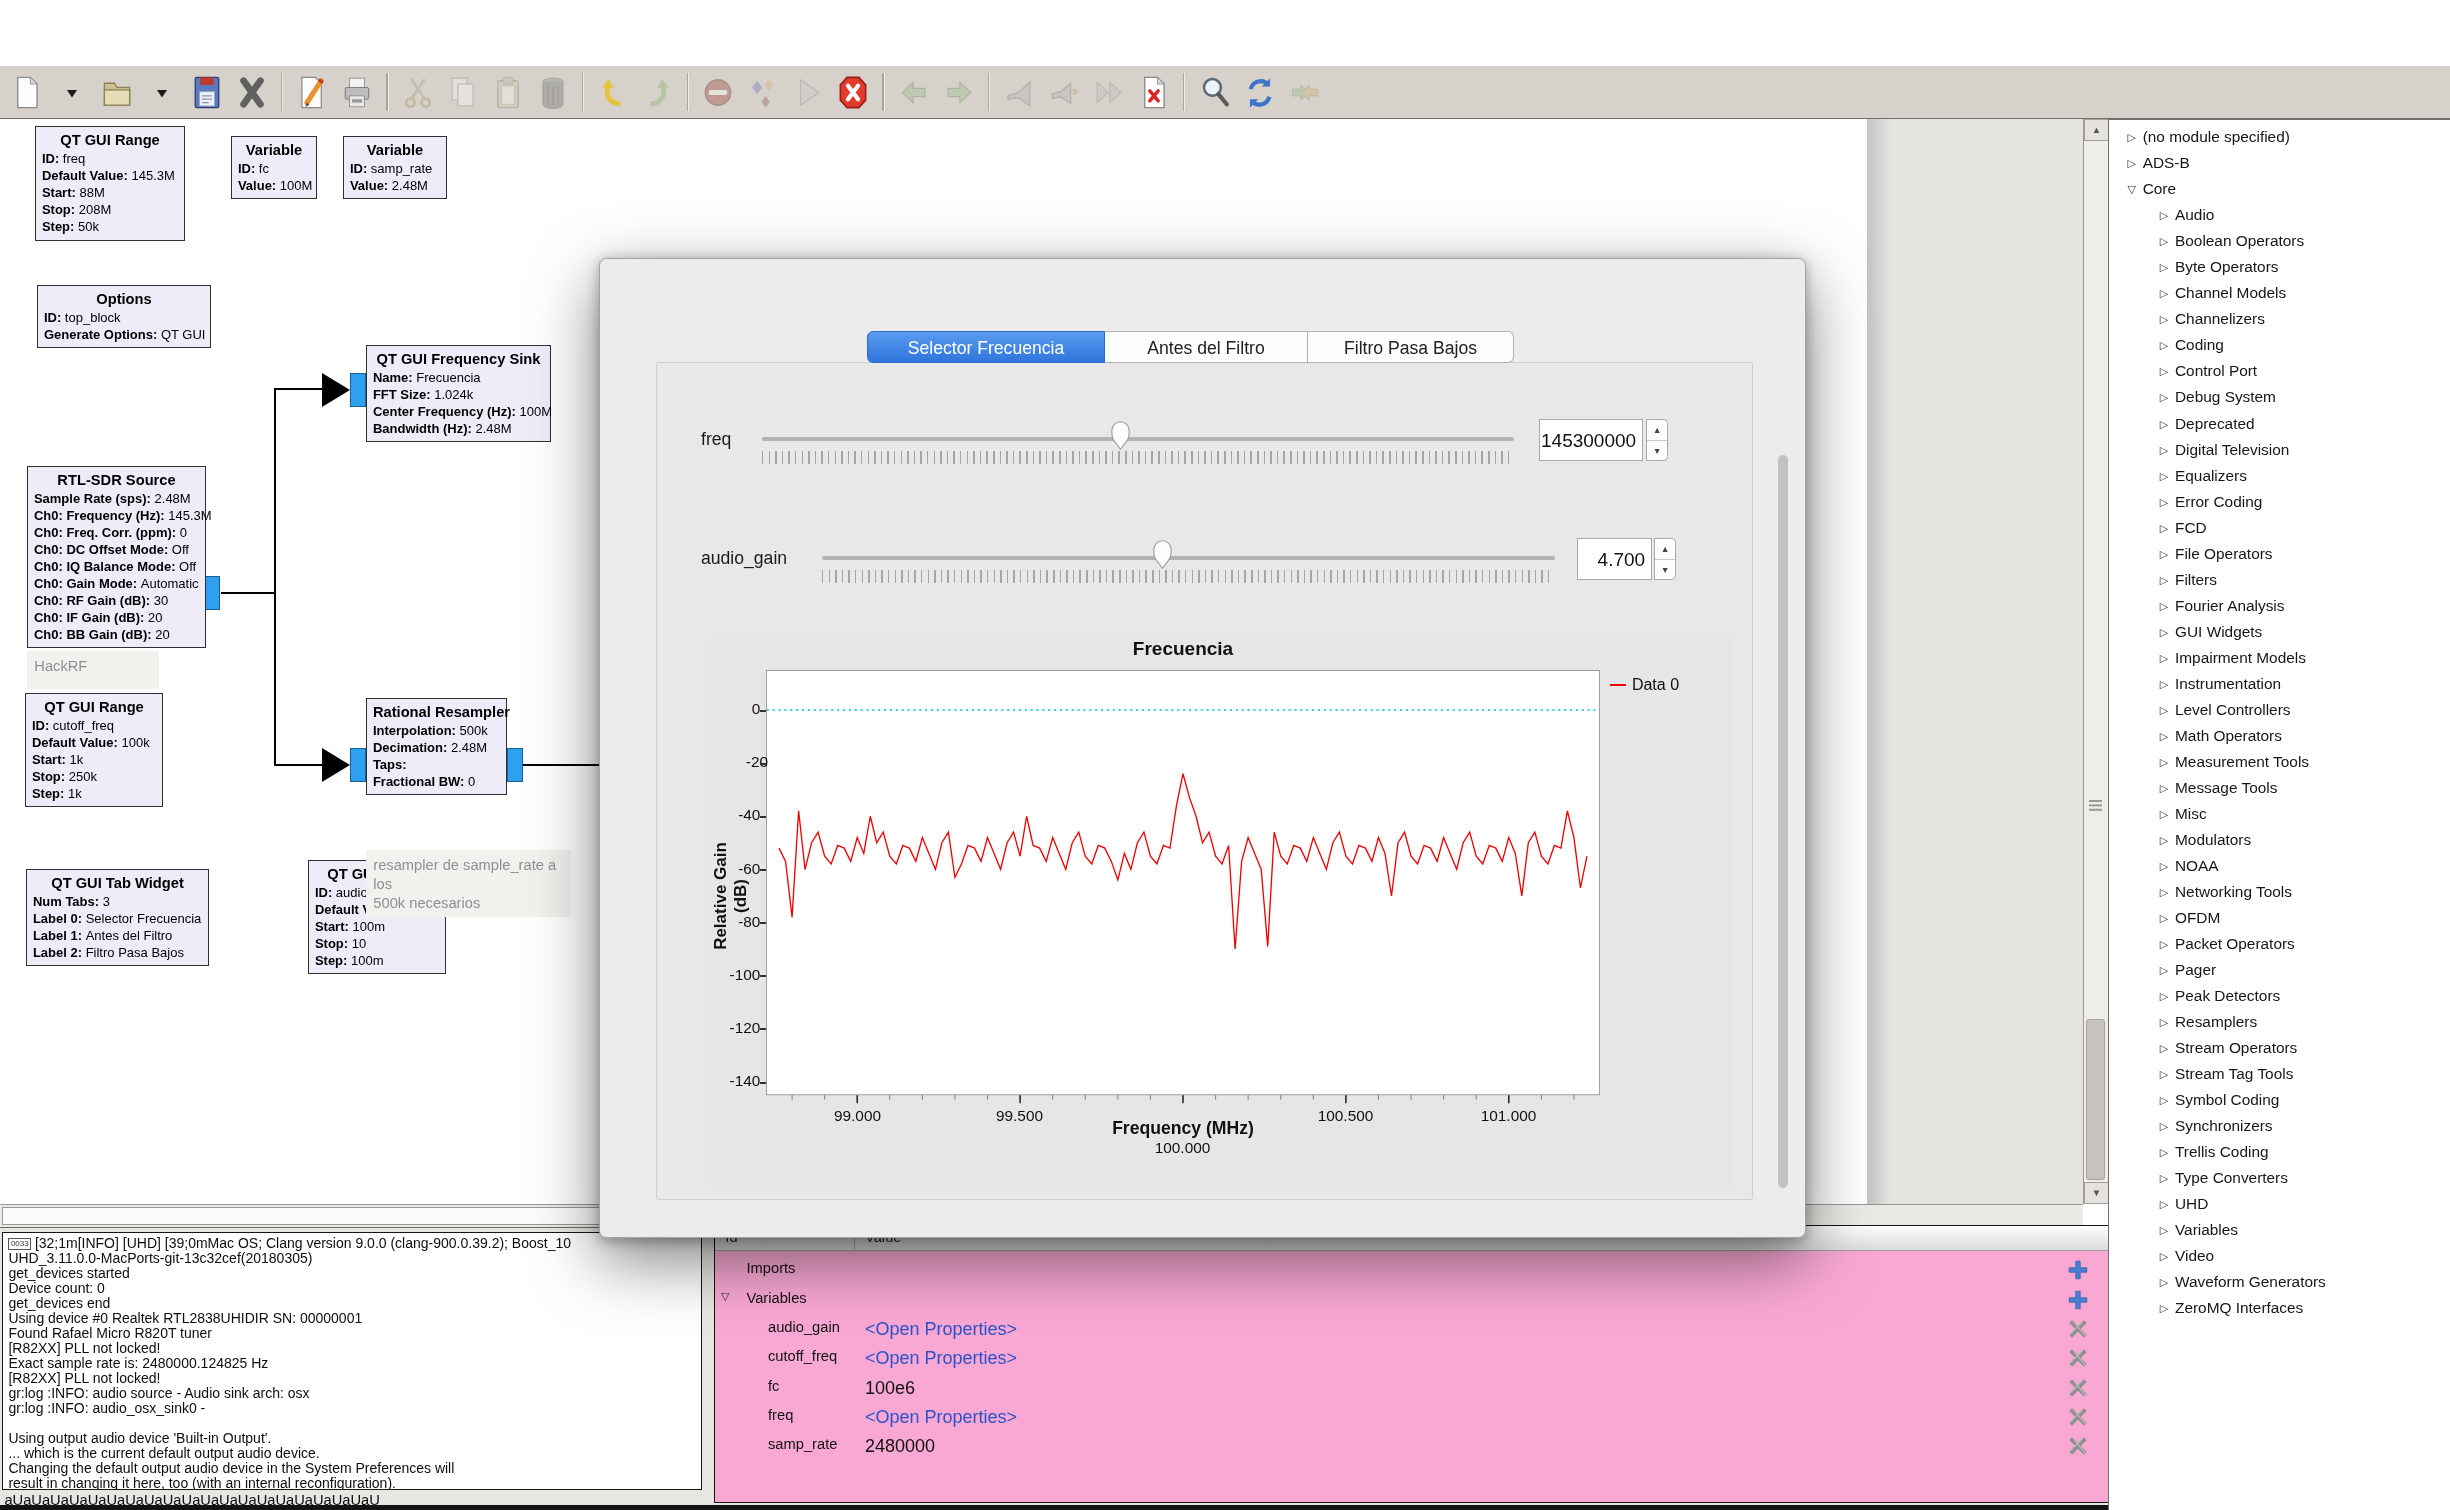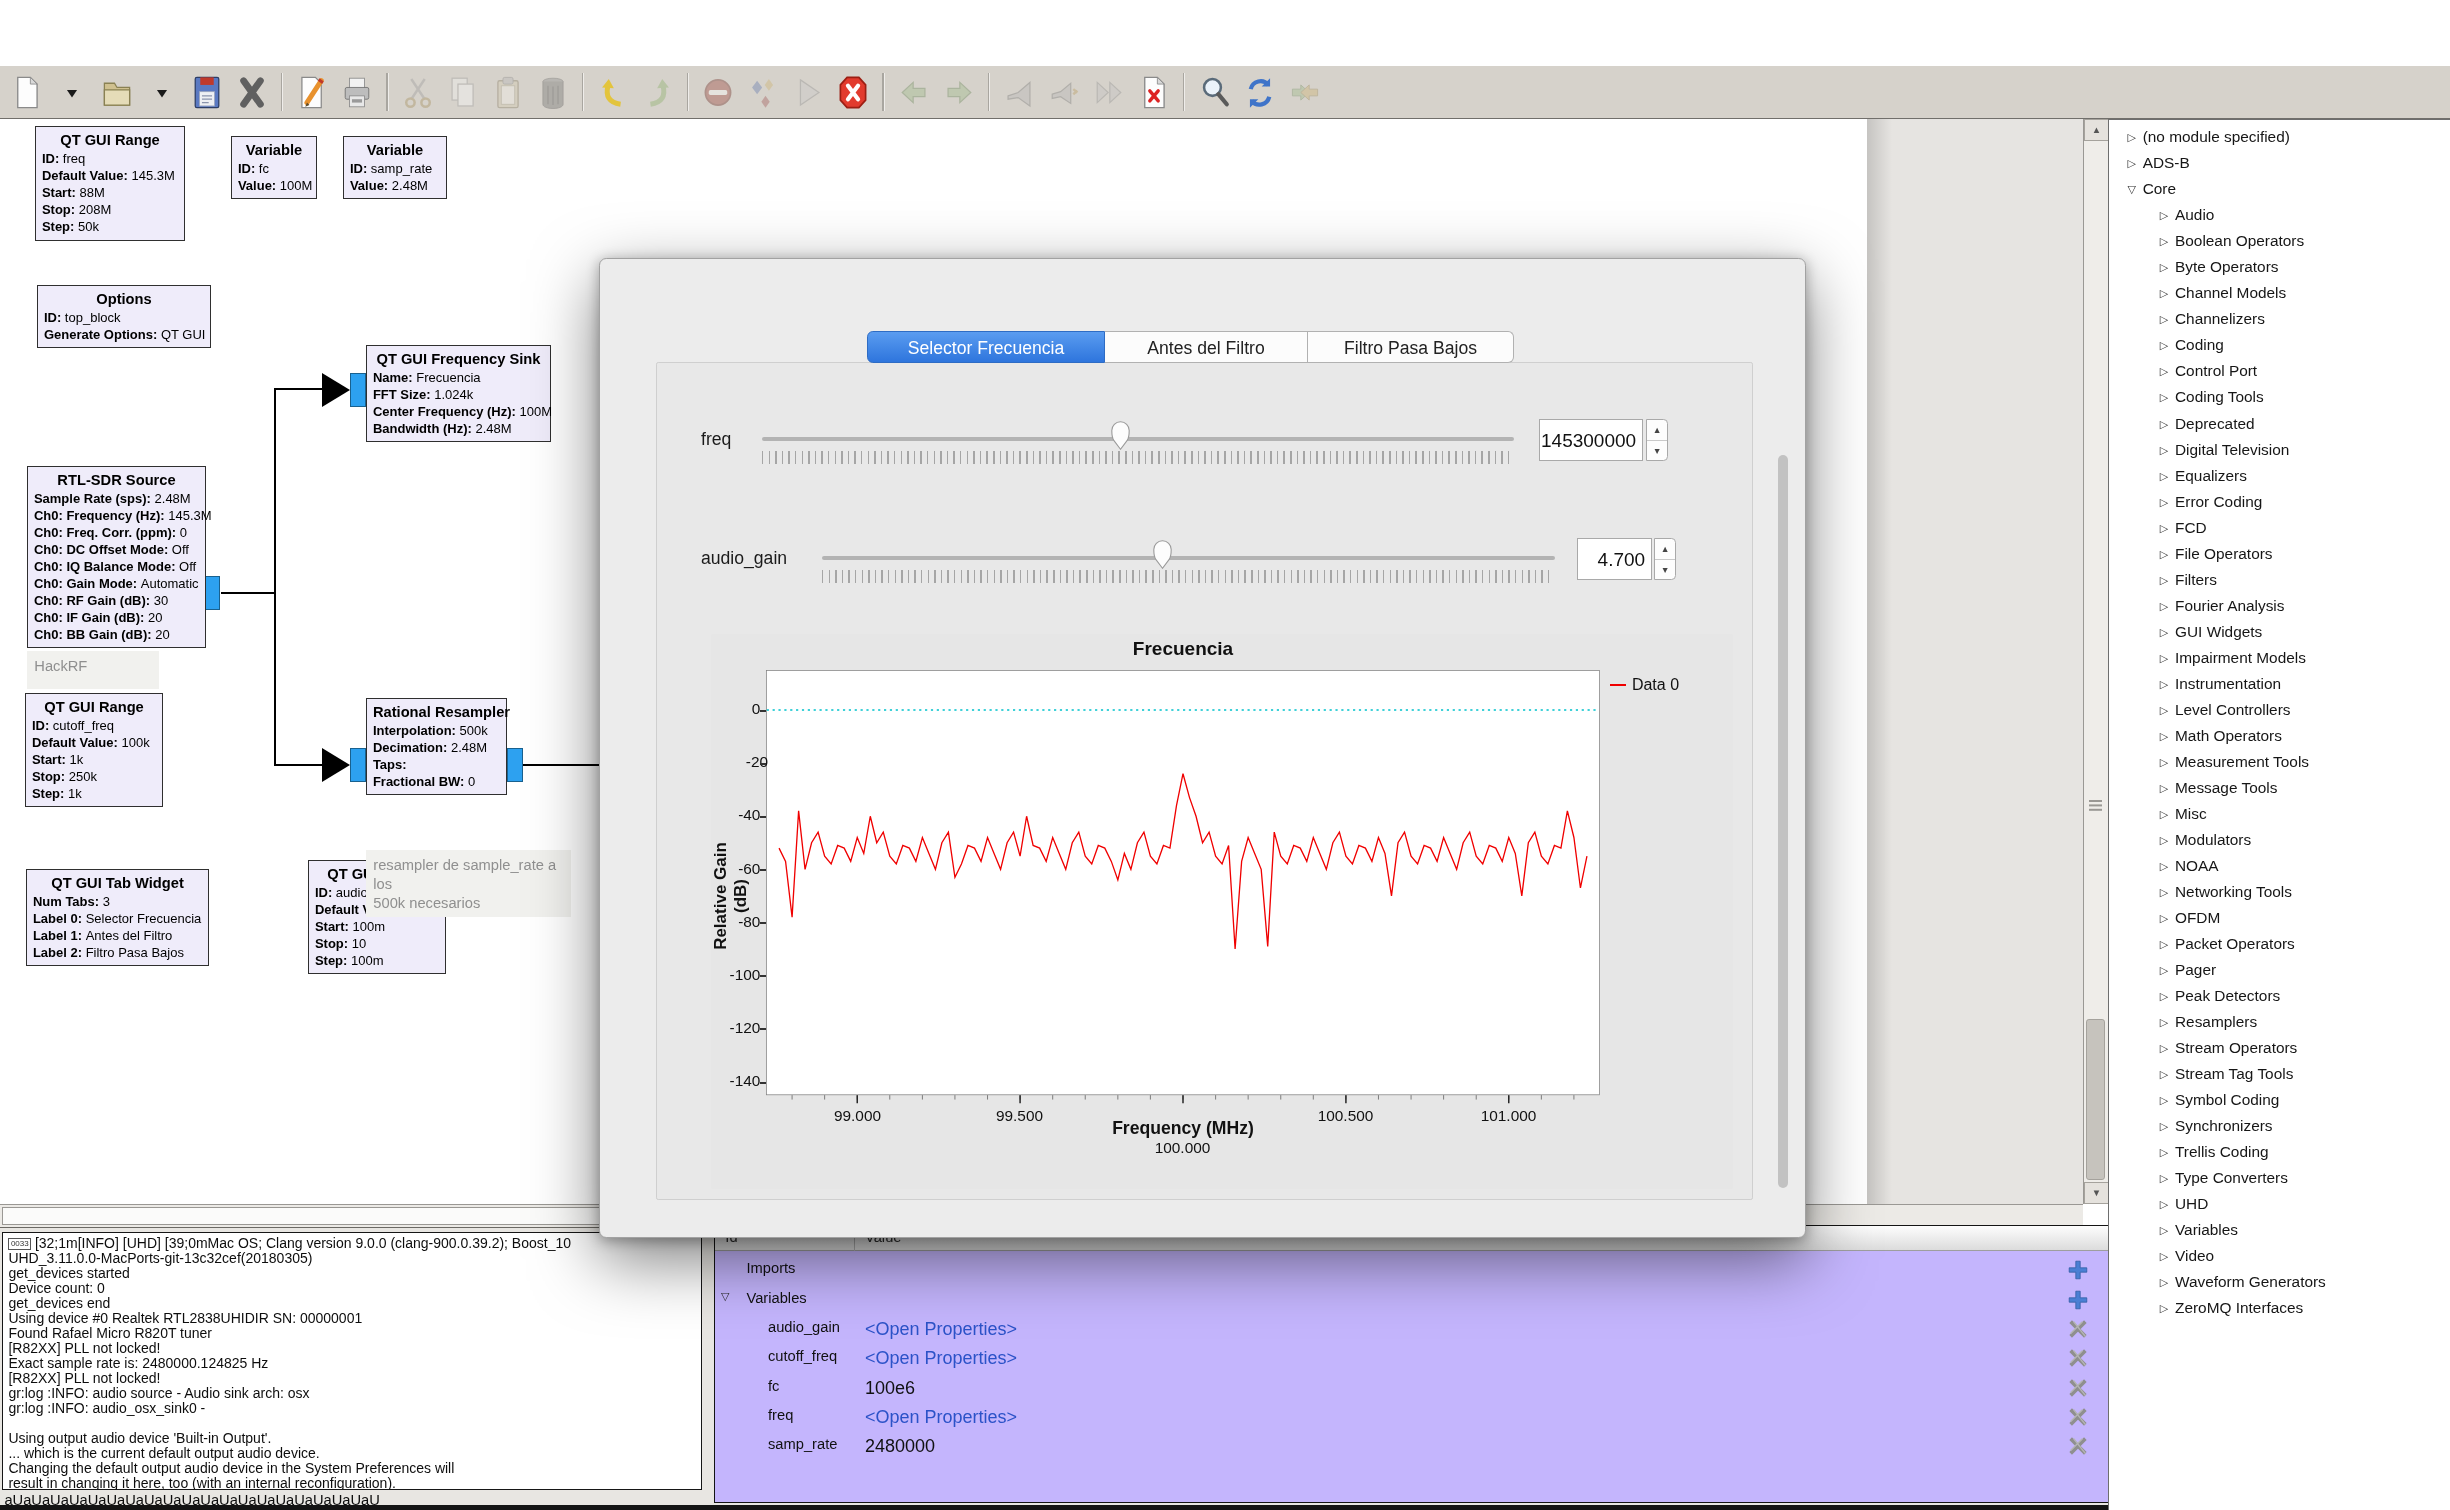--- a/index.html
+++ b/index.html
@@ -53,21 +53,21 @@
   .hthumb{position:absolute;left:2.2px;top:2.2px;width:694px;height:18.3px;background:#fbfbfa;border:0.7px solid #9a9894;}
   
   .bottomback{position:absolute;left:0;top:1228px;width:2110px;height:283px;background:#e8e6e2;}
   .console{position:absolute;left:1.5px;top:1232px;width:700px;height:258px;background:#fff;
     border:1.5px solid #161616;padding:2.9px 5.9px;overflow:hidden;}
   .cline{font-size:14px;line-height:15px;color:#0d0d0d;white-space:nowrap;}
   .escbox{display:inline-block;border:0.7px solid #555;font-size:8px;line-height:9.5px;
     padding:0 1.5px;margin-right:3.7px;vertical-align:1.5px;color:#333;}
   .overflowline{position:absolute;left:4.4px;top:1492px;font-size:14.7px;color:#0d0d0d;white-space:nowrap;}
   .bottomedge{position:absolute;left:0;top:1505px;width:2110px;height:5.9px;background:#141414;}
-  .varpanel{position:absolute;left:714px;top:1225px;width:1396px;height:278px;background:#c4b5fd;border:1.5px solid #141414;}
+  .varpanel{position:absolute;left:714px;top:1225px;width:1396px;height:278px;background:#f9a8d4;border:1.5px solid #141414;}
   .vhead{position:absolute;left:0;top:0;width:100%;height:25px;
     background:linear-gradient(#fdfdfd,#dcdcdc);border-bottom:0.7px solid #9e9e9e;}
   .vhead .hlabel{position:absolute;top:2.9px;font-size:14.7px;color:#2e2e2e;}
   .vcoldiv{position:absolute;left:139px;top:0;width:0.7px;height:25px;background:#b0b0b0;}
   .vrow{position:absolute;left:0;width:100%;height:29px;}
   .vrow .exp{position:absolute;left:5.9px;top:5.1px;font-size:11px;color:#2a2a2a;}
   .vrow .vid{position:absolute;top:5.1px;font-size:14.7px;color:#111;}
   .vrow .vval{position:absolute;left:150px;top:5.1px;font-size:18px;color:#111;}
   .vrow .vval.link{color:#2b52c8;}
   .vrow .vact{position:absolute;left:1352px;top:3.7px;width:22px;height:22px;}
@@ -537,21 +537,21 @@
       <div class="treeitem" style="top: 212px; padding-left: 44px;">
         <span class="tri">▷</span>
         <span class="tlabel">Coding</span>
       </div>
       <div class="treeitem" style="top: 238px; padding-left: 44px;">
         <span class="tri">▷</span>
         <span class="tlabel">Control Port</span>
       </div>
       <div class="treeitem" style="top: 264px; padding-left: 44px;">
         <span class="tri">▷</span>
-        <span class="tlabel">Coding Tools</span>
+        <span class="tlabel">Debug System</span>
       </div>
       <div class="treeitem" style="top: 291px; padding-left: 44px;">
         <span class="tri">▷</span>
         <span class="tlabel">Deprecated</span>
       </div>
       <div class="treeitem" style="top: 317px; padding-left: 44px;">
         <span class="tri">▷</span>
         <span class="tlabel">Digital Television</span>
       </div>
       <div class="treeitem" style="top: 343px; padding-left: 44px;">

